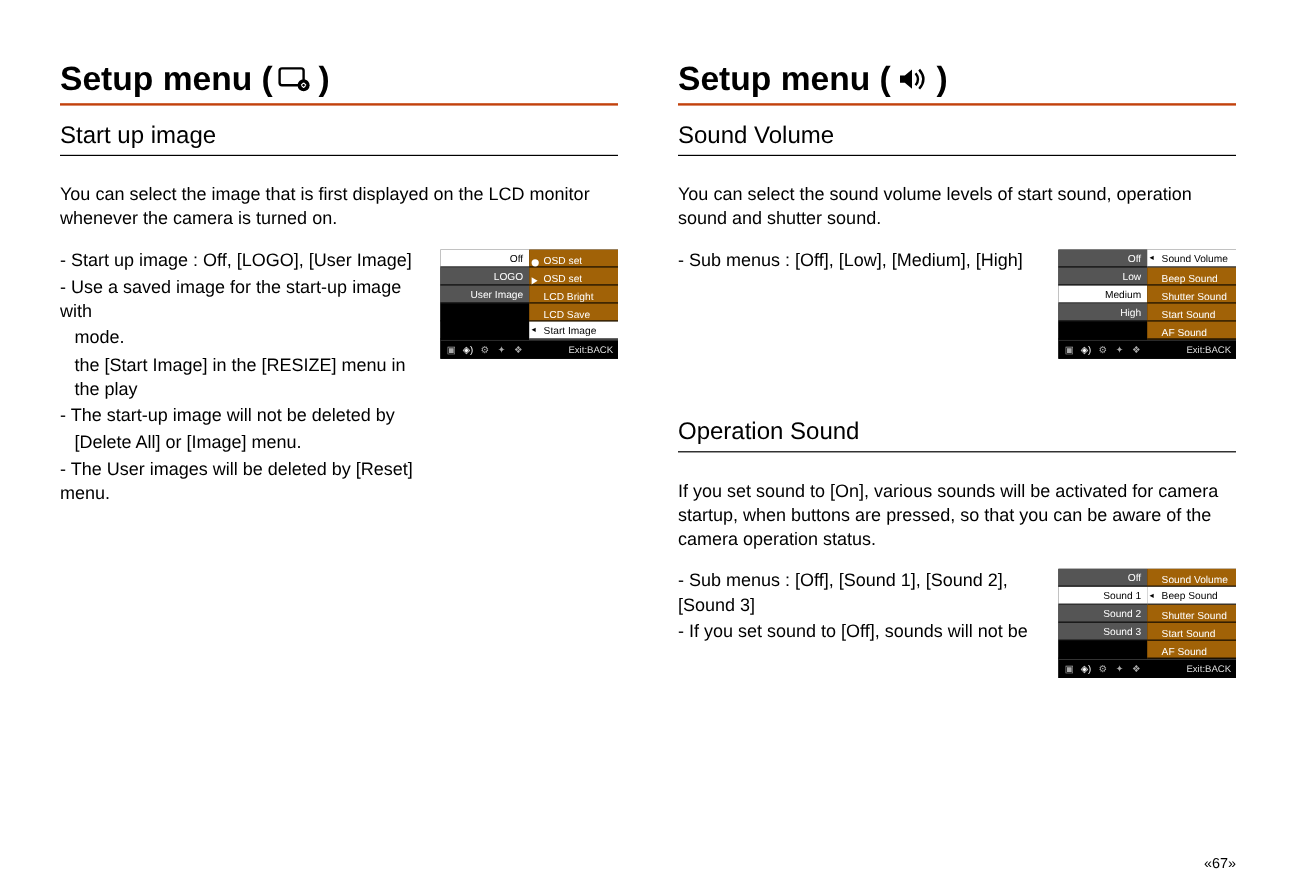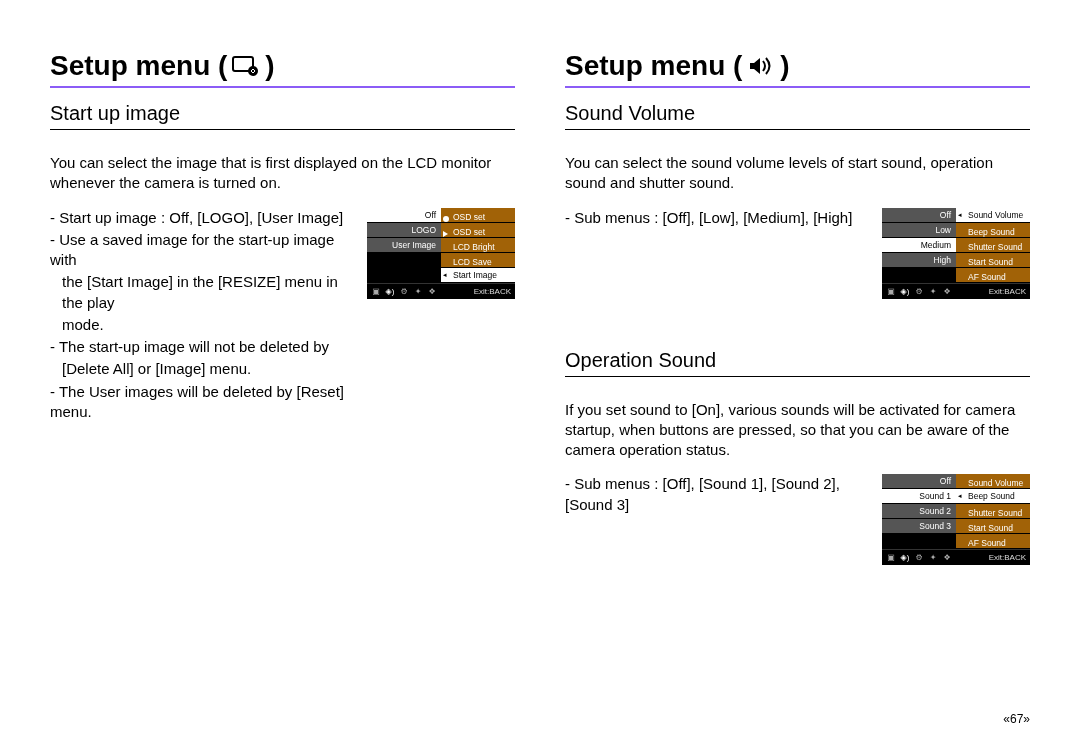--- a/index.html
+++ b/index.html
@@ -13,21 +13,21 @@
       position: relative;
     }
     .columns {
       display: flex;
       gap: 50px;
     }
     .col { flex: 1; }
     .h1-row {
       display: flex;
       align-items: center;
-      border-bottom: 2px solid #8b5cf6;
+      border-bottom: 2px solid #c2410c;
       padding-bottom: 4px;
       margin-bottom: 14px;
     }
     .h1 {
       font-size: 28px;
       font-weight: bold;
     }
     .h1-icon {
       display: inline-flex;
       align-items: center;
@@ -160,22 +160,22 @@
 
     <div class="section-block">
       <div class="h2-row">
         <div class="h2">Start up image</div>
       </div>
       <div class="body-text">You can select the image that is first displayed on the LCD monitor whenever the camera is turned on.</div>
       <div class="content-row">
         <div class="bullets">
           <div>- Start up image : Off, [LOGO], [User Image]</div>
           <div>- Use a saved image for the start-up image with</div>
+          <div class="indent">mode.</div>
           <div class="indent">the [Start Image] in the [RESIZE] menu in the play</div>
-          <div class="indent">mode.</div>
           <div>- The start-up image will not be deleted by</div>
           <div class="indent">[Delete All] or [Image] menu.</div>
           <div>- The User images will be deleted by [Reset] menu.</div>
         </div>
         <div class="lcd">
             <div class="lcd-body">
               <div class="lcd-left">
                 <div class="lcd-cell sel">Off</div>
                 <div class="lcd-cell">LOGO</div>
                 <div class="lcd-cell">User Image</div>
@@ -279,20 +279,21 @@
     </div>
 
     <div class="section-block">
       <div class="h2-row">
         <div class="h2">Operation Sound</div>
       </div>
       <div class="body-text">If you set sound to [On], various sounds will be activated for camera startup, when buttons are pressed, so that you can be aware of the camera operation status.</div>
       <div class="content-row">
         <div class="bullets">
           <div>- Sub menus : [Off], [Sound 1], [Sound 2], [Sound 3]</div>
+          <div>- If you set sound to [Off], sounds will not be</div>
         </div>
         <div class="lcd">
             <div class="lcd-body">
               <div class="lcd-left">
                 <div class="lcd-cell">Off</div>
                 <div class="lcd-cell sel">Sound 1</div>
                 <div class="lcd-cell">Sound 2</div>
                 <div class="lcd-cell">Sound 3</div>
                 <div class="lcd-cell empty"></div>
               </div>

